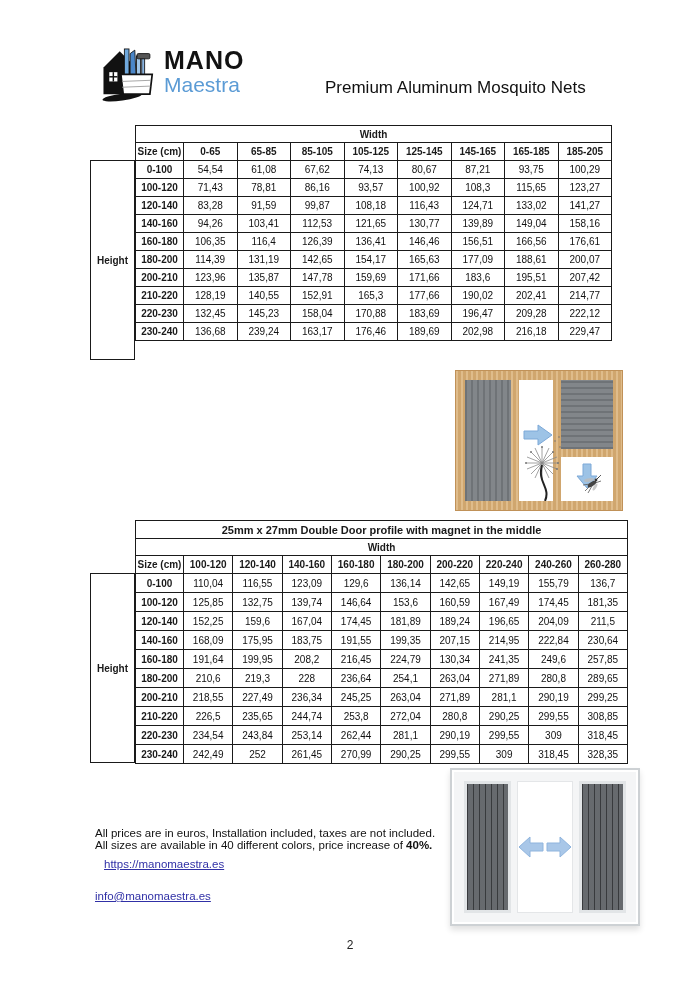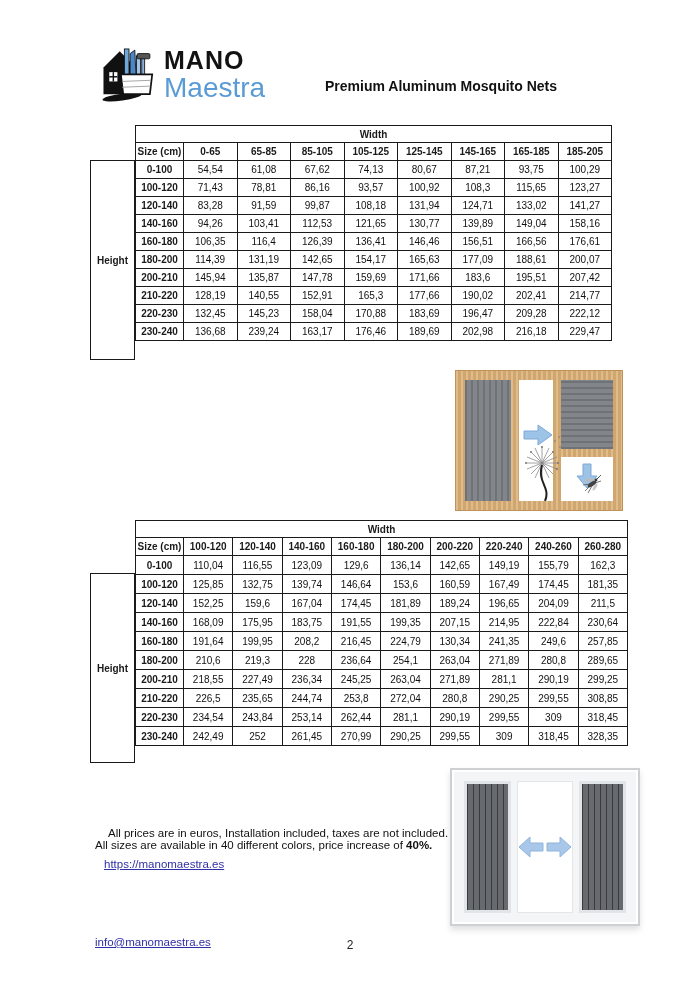--- a/index.html
+++ b/index.html
@@ -3,26 +3,26 @@
 <meta charset="utf-8">
 <style>
   * { margin:0; padding:0; box-sizing:border-box; }
   html,body { background:#ffffff; }
   body {
     width:700px; height:991px; position:relative;
     font-family:"Liberation Sans", sans-serif; color:#1a1a1a;
   }
 
   
-  .logo { position:absolute; left:100px; top:40px; display:flex; align-items:flex-end; gap:6px; }
+  .logo { position:absolute; left:100px; top:40px; display:flex; align-items:center; gap:6px; }
   .logo-icon { width:58px; height:62px; }
   .logo-text { line-height:1; }
   .logo-line1 { font-size:25px; font-weight:bold; color:#121212; letter-spacing:1px; }
-  .logo-line2 { font-size:28px; color:#5b9bd5; margin-top:1px; }
-  .doc-title { position:absolute; left:325px; top:78px; font-size:14px; font-weight:bold; color:#111; }
+  .logo-line2 { font-size:21px; color:#5b9bd5; margin-top:1px; }
+  .doc-title { position:absolute; left:325px; top:78px; font-size:17px; font-weight:normal; color:#111; }
 
   
   .tbl-wrap { position:absolute; }
   .tbl-wrap.t1 { left:90px; top:125px; }
   .tbl-wrap.t2 { left:90px; top:520px; }
   .height-box {
     position:absolute; left:0; width:45px; border:1px solid #1a1a1a;
     display:flex; align-items:center; justify-content:center;
     font-size:10px; font-weight:bold; background:#fff;
   }
@@ -158,21 +158,21 @@
           <td>108,3</td>
           <td>115,65</td>
           <td>123,27</td>
         </tr>
         <tr>
           <th style="font-weight: bold;">120-140</th>
           <td>83,28</td>
           <td>91,59</td>
           <td>99,87</td>
           <td>108,18</td>
-          <td>131,94</td>
+          <td>116,43</td>
           <td>124,71</td>
           <td>133,02</td>
           <td>141,27</td>
         </tr>
         <tr>
           <th style="font-weight: bold;">140-160</th>
           <td>94,26</td>
           <td>103,41</td>
           <td>112,53</td>
           <td>121,65</td>
@@ -198,21 +198,21 @@
           <td>131,19</td>
           <td>142,65</td>
           <td>154,17</td>
           <td>165,63</td>
           <td>177,09</td>
           <td>188,61</td>
           <td>200,07</td>
         </tr>
         <tr>
           <th style="font-weight: bold;">200-210</th>
-          <td>145,94</td>
+          <td>123,96</td>
           <td>135,87</td>
           <td>147,78</td>
           <td>159,69</td>
           <td>171,66</td>
           <td>183,6</td>
           <td>195,51</td>
           <td>207,42</td>
         </tr>
         <tr>
           <th style="font-weight: bold;">210-220</th>
@@ -315,20 +315,23 @@
 </div>
 
 <div class="tbl-wrap t2">
   <div class="height-box">Height</div>
   <table class="price t2">
     <colgroup>
         <col class="sizecol">
         <col span="9">
       </colgroup>
     <thead>
+      <tr>
+          <th class="title" colspan="10">25mm x 27mm Double Door profile with magnet in the middle</th>
+        </tr>
       <tr class="widthrow">
           <th colspan="10">Width</th>
         </tr>
       <tr>
           <th>Size (cm)</th>
           <th>100-120</th>
           <th>120-140</th>
           <th>140-160</th>
           <th>160-180</th>
           <th>180-200</th>
@@ -342,21 +345,21 @@
         <tr>
           <th style="font-weight: bold;">0-100</th>
           <td>110,04</td>
           <td>116,55</td>
           <td>123,09</td>
           <td>129,6</td>
           <td>136,14</td>
           <td>142,65</td>
           <td>149,19</td>
           <td>155,79</td>
-          <td>162,3</td>
+          <td>136,7</td>
         </tr>
         <tr>
           <th style="font-weight: bold;">100-120</th>
           <td>125,85</td>
           <td>132,75</td>
           <td>139,74</td>
           <td>146,64</td>
           <td>153,6</td>
           <td>160,59</td>
           <td>167,49</td>
@@ -470,17 +473,17 @@
       <path d="M25 7 L12 7 L12 1 L1 11 L12 21 L12 15 L25 15 Z" fill="#a9c7e8" stroke="#8fb4dd" stroke-width="1"></path>
     </svg>
     <svg width="26" height="22" viewBox="0 0 26 22">
       <path d="M1 7 L14 7 L14 1 L25 11 L14 21 L14 15 L1 15 Z" fill="#a9c7e8" stroke="#8fb4dd" stroke-width="1"></path>
     </svg>
   </div>
   <div class="w2-mesh"></div>
 </div>
 
 <div class="note" style="top:839px;"><span>All sizes are available in 40 different colors, price increase of </span><b>40%.</b></div>
-<div class="note" style="top:827px;margin-left:13px;">All prices are in euros,  Installation included, taxes are not included.</div>
+<div class="note" style="top:827px;">All prices are in euros,  Installation included, taxes are not included.</div>
 <div class="note-link" style="top:858px;padding-left:9px;">https://manomaestra.es</div>
-<div class="note-link" style="top:936px;">info@manomaestra.es</div>
+<div class="note-link" style="top:890px;">info@manomaestra.es</div>
 
 <div class="page-num">2</div>
 
 </body></html>

